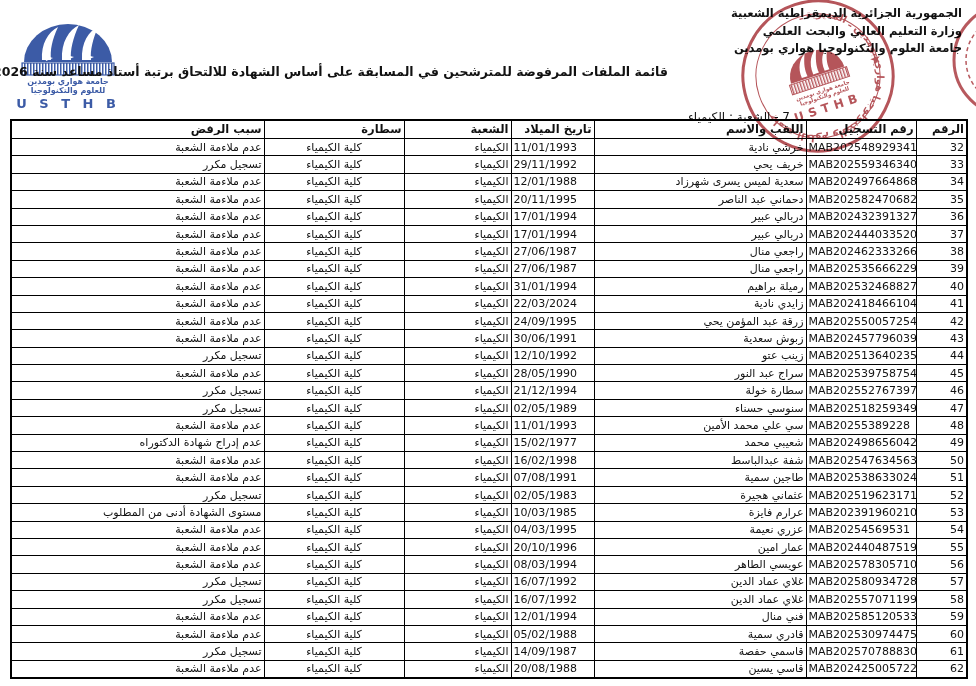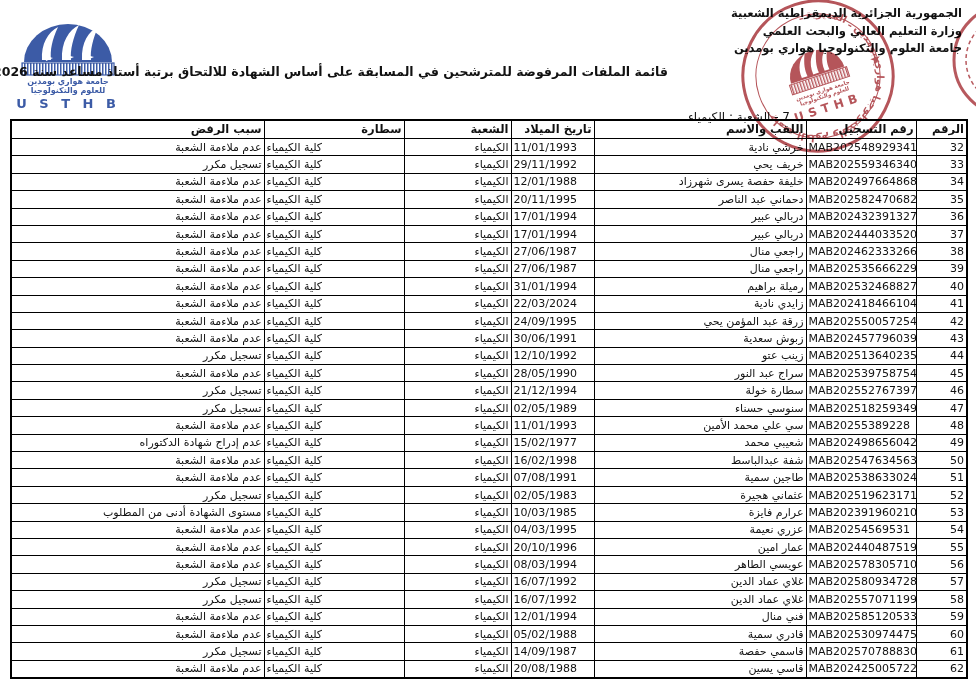--- a/index.html
+++ b/index.html
@@ -54,21 +54,21 @@
   col.w-reason { width:253px; }
   td.col-num   { text-align:right; }
   th.col-num   { text-align:center; }
   td.col-reg   { direction:ltr; text-align:left; padding:0 2px;margin-left:12px; }
   th.col-reg   { text-align:center;margin-left:31px; }
   td.col-name  { text-align:right; padding-right:4px; }
   th.col-name  { text-align:right; padding-right:25px; }
   td.col-date  { direction:ltr; text-align:left; padding-left:3px; }
   th.col-date  { text-align:center; }
   td.col-dept, th.col-dept { text-align:right; padding-right:3px; }
-  td.col-fac,  th.col-fac  { text-align:left; padding-right:3px; }
+  td.col-fac,  th.col-fac  { text-align:center; padding-right:3px; }
   td.col-reason, th.col-reason { text-align:right; padding-right:5px; }
   
   .footer {
     position:absolute; top:650px; left:0; width:100%; text-align:center;
     font-size:11.5px;
   }
 </style>
 </head>
 <body>
 
@@ -179,21 +179,21 @@
           <td class="col-reg">MAB202559346340</td>
           <td class="col-name">خريف يحي</td>
           <td class="col-date">29/11/1992</td>
           <td class="col-dept">الكيمياء</td>
           <td class="col-fac">كلية الكيمياء</td>
           <td class="col-reason">تسجيل مكرر</td>
         </tr>
         <tr>
           <td class="col-num">34</td>
           <td class="col-reg">MAB202497664868</td>
-          <td class="col-name">خليفة حفصة يسرى شهرزاد</td>
+          <td class="col-name">سعدية لميس يسرى شهرزاد</td>
           <td class="col-date">12/01/1988</td>
           <td class="col-dept">الكيمياء</td>
           <td class="col-fac">كلية الكيمياء</td>
           <td class="col-reason">عدم ملاءمة الشعبة</td>
         </tr>
         <tr>
           <td class="col-num">35</td>
           <td class="col-reg">MAB202582470682</td>
           <td class="col-name">دحماني عبد الناصر</td>
           <td class="col-date">20/11/1995</td>

